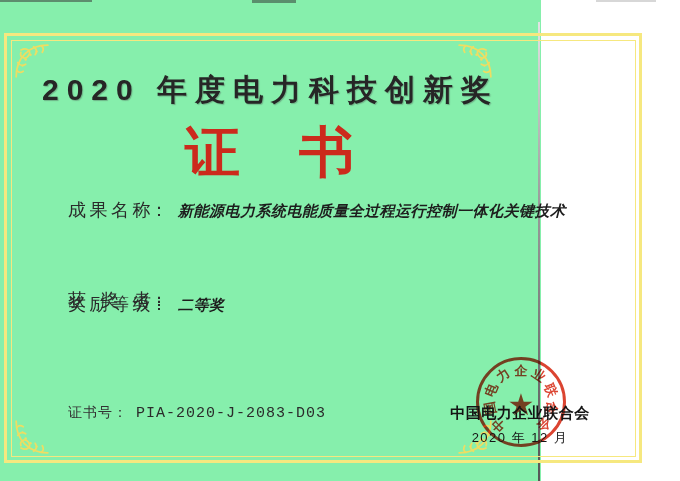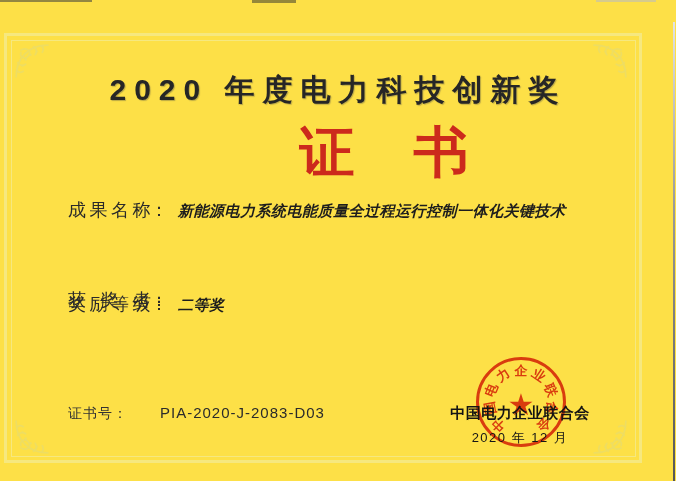--- a/index.html
+++ b/index.html
@@ -5,21 +5,21 @@
   :root{
     --red:#cc2a1c;
     --seal-red:#d93a26;
     --gold:#f6e87f;
     --gold-orn:#eedd62;
     --ink:#222222;
   }
   html,body{margin:0;padding:0;}
   body{width:680px;height:481px;background:#ffffff;overflow:hidden;
        font-family:"Liberation Sans",sans-serif;}
-  .page{position:relative;width:676px;height:481px;background:#fde047;}
+  .page{position:relative;width:541px;height:481px;background:#86efac;}
 
   
   .scan-top-a{position:absolute;left:0;top:0;width:92px;height:2px;background:#3c3c3c;opacity:.55;}
   .scan-top-b{position:absolute;left:252px;top:0;width:44px;height:3px;background:#2e2e2e;opacity:.5;}
   .scan-top-c{position:absolute;left:596px;top:0;width:60px;height:2px;background:#bdbdbd;opacity:.6;}
   .scan-right{position:absolute;right:1px;top:22px;bottom:0;width:2px;
       background:linear-gradient(#e3e3e3,#9a9a9a 40%,#565656);}
 
   
   .frame-outer{position:absolute;left:4px;top:33px;width:632px;height:424px;
@@ -32,36 +32,36 @@
   .orn-bl{left:13px;bottom:25px;transform:scaleY(-1);}
   .orn-br{right:47px;bottom:25px;transform:scale(-1,-1);}
 
   
   .title{position:absolute;left:0;top:70px;width:100%;text-align:center;
       font-family:"Liberation Sans",sans-serif;font-weight:bold;font-size:30px;
       letter-spacing:8px;color:#262626;text-shadow:1px 1px 1px rgba(70,70,70,.35);
       white-space:nowrap;}
   .subtitle{position:absolute;left:0;top:116px;width:100%;text-align:center;
       font-family:"DejaVu Serif",serif;font-weight:bold;font-size:55px;
-      color:var(--red);word-spacing:36px;letter-spacing:2px;white-space:nowrap;padding-left:47px;}
+      color:var(--red);word-spacing:36px;letter-spacing:2px;white-space:nowrap;}
 
   
   .row{position:absolute;left:68px;display:flex;align-items:baseline;white-space:nowrap;}
   .row-1{top:198px;} .row-2{top:244px;margin-top:48px;} .row-3{top:288px;}
   .f-label{display:inline-block;width:82px;font-family:"Liberation Serif",serif;
       font-size:18px;color:#2a2a2a;letter-spacing:3.5px;}
   .row-3 .f-label{letter-spacing:14.5px;}
   .f-colon{font-family:"Liberation Serif",serif;font-size:18px;color:#2a2a2a;}
   .f-value{margin-left:10px;font-family:"Liberation Sans",sans-serif;font-weight:bold;
       font-size:15px;color:#1d1d1d;letter-spacing:0.5px;font-style:italic;}
 
   
-  .certno{position:absolute;left:68px;top:404px;display:flex;align-items:baseline;white-space:nowrap;gap:32px;}
+  .certno{position:absolute;left:68px;top:404px;display:flex;align-items:baseline;white-space:nowrap;}
   .certno-label{font-family:"Liberation Serif",serif;font-size:14px;color:#333;letter-spacing:1px;}
-  .certno-value{font-family:Liberation Sans, sans-serif;font-size:15px;
+  .certno-value{margin-left:8px;font-family:Liberation Mono, monospace;font-size:15px;
       color:#2b2b2b;letter-spacing:1px;}
 
   
   .seal{position:absolute;left:476px;top:357px;width:90px;height:90px;z-index:1;
       mix-blend-mode:multiply;opacity:.95;}
   .seal-circle{position:absolute;inset:0;border:3.5px solid var(--seal-red);border-radius:50%;}
   .seal-star{position:absolute;inset:0;display:flex;align-items:center;justify-content:center;
       padding-top:4px;font-size:30px;color:var(--seal-red);}
   .seal-ring span{position:absolute;font-family:"Liberation Serif",serif;font-weight:bold;
       font-size:13px;color:var(--seal-red);line-height:1;}

